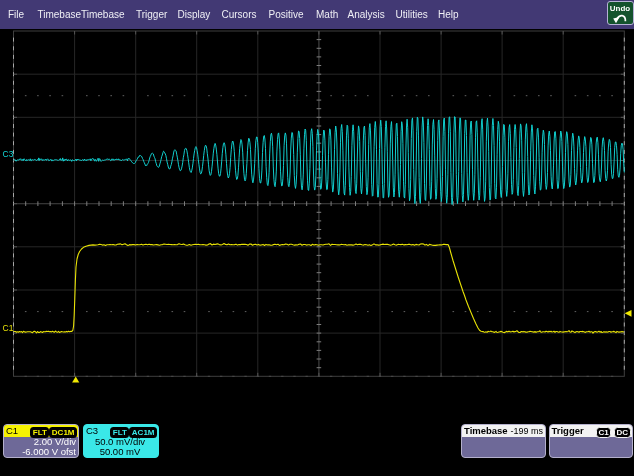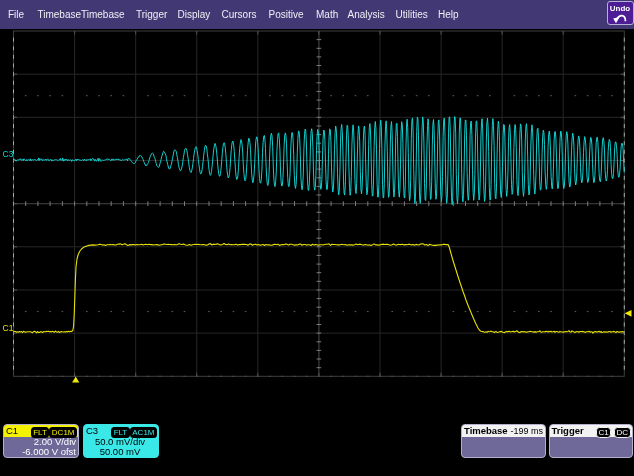--- a/index.html
+++ b/index.html
@@ -1,20 +1,20 @@
 <!DOCTYPE html>
 <html><head><meta charset="utf-8">
 <style>
 *{margin:0;padding:0;box-sizing:border-box}
 html,body{width:634px;height:476px;background:#000;overflow:hidden;font-family:"Liberation Sans",sans-serif}
 .menubar{position:absolute;left:0;top:0;width:634px;height:29px;background:#423974;color:#efeff5;font-size:10px}
-.undo{position:absolute;right:0.5px;top:1px;width:27px;height:24px;background:#4c1d95;border:1px solid #b6b0d6;border-radius:3px;color:#fff;font-size:8px;font-weight:bold;text-align:center;line-height:9px;padding-top:2px}
+.undo{position:absolute;right:0.5px;top:1px;width:27px;height:24px;background:#14532d;border:1px solid #b6b0d6;border-radius:3px;color:#fff;font-size:8px;font-weight:bold;text-align:center;line-height:9px;padding-top:2px}
 .box{position:absolute;border-radius:4px;overflow:hidden;font-size:9.5px;line-height:10.8px}
 .hdr{height:11.5px;padding:0 2px;position:relative;font-size:9.5px;line-height:11px}
-.chip{display:inline-block;background:#000;border-radius:3.5px;padding:0 1.5px;font-weight:normal;font-size:8px;line-height:9px;border:1px solid transparent}
+.chip{display:inline-block;background:#000;border-radius:3.5px;padding:0 1.5px;font-weight:bold;font-size:8px;line-height:9px;border:1px solid transparent}
 .chipw{border-color:#f0f0f0}
 .chips{position:absolute;right:1px;top:0.5px}
 </style></head>
 <body>
 <div class="menubar">
     <span style="position:absolute;left:8px;top:9px">File</span>
     <span style="position:absolute;left:37.5px;top:9px">Timebase</span>
     <span style="position:absolute;left:81.0px;top:9px">Timebase</span>
     <span style="position:absolute;left:136.0px;top:9px">Trigger</span>
     <span style="position:absolute;left:177.5px;top:9px">Display</span>

